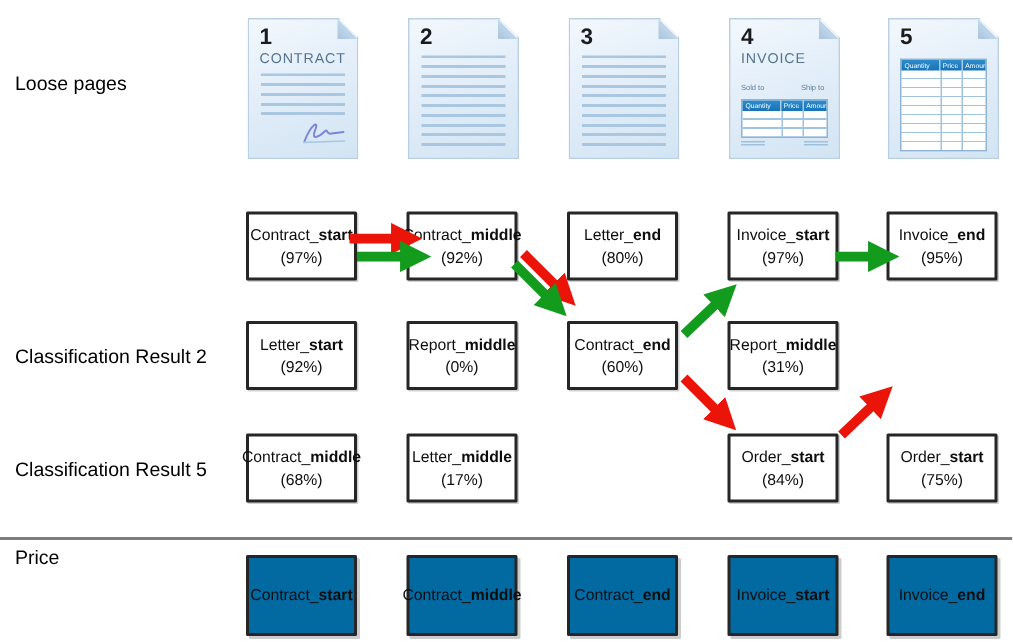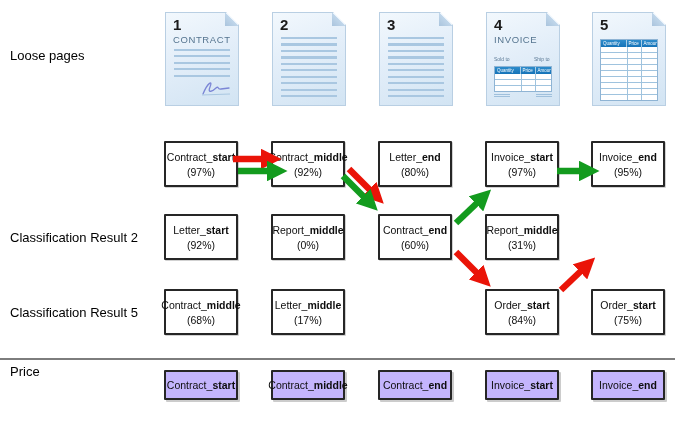--- a/index.html
+++ b/index.html
@@ -39,21 +39,21 @@
 
   
   .cbox{
     position:absolute;width:74px;height:46px;box-sizing:border-box;
     background:#fff;border:2px solid #262626;border-radius:1px;
     display:flex;flex-direction:column;align-items:center;justify-content:center;
     text-align:center;box-shadow:1px 1px 0 rgba(0,0,0,.18);
   }
   .cbox .lbl{font-size:10.5px;color:#0e0e0e;white-space:nowrap;}
   .cbox .pct{font-size:10.5px;margin-top:3px;color:#0e0e0e;}
-  .final .cbox{height:30px;background:#c4b5fd;box-shadow:2px 2px 0 rgba(0,0,0,.2);}
+  .final .cbox{height:54px;background:#0369a1;box-shadow:2px 2px 0 rgba(0,0,0,.2);}
   .sep{position:absolute;left:0;top:358px;width:675px;height:2px;background:#7d7d7d;}
   #arrows{position:absolute;left:0;top:0;pointer-events:none;z-index:5;}
 </style>
 </head>
 <body>
 
 <div id="canvas">
 
   <div class="side-label" style="top:48px">Loose pages</div>
   <div class="side-label" style="top:230px">Classification Result 2</div>

